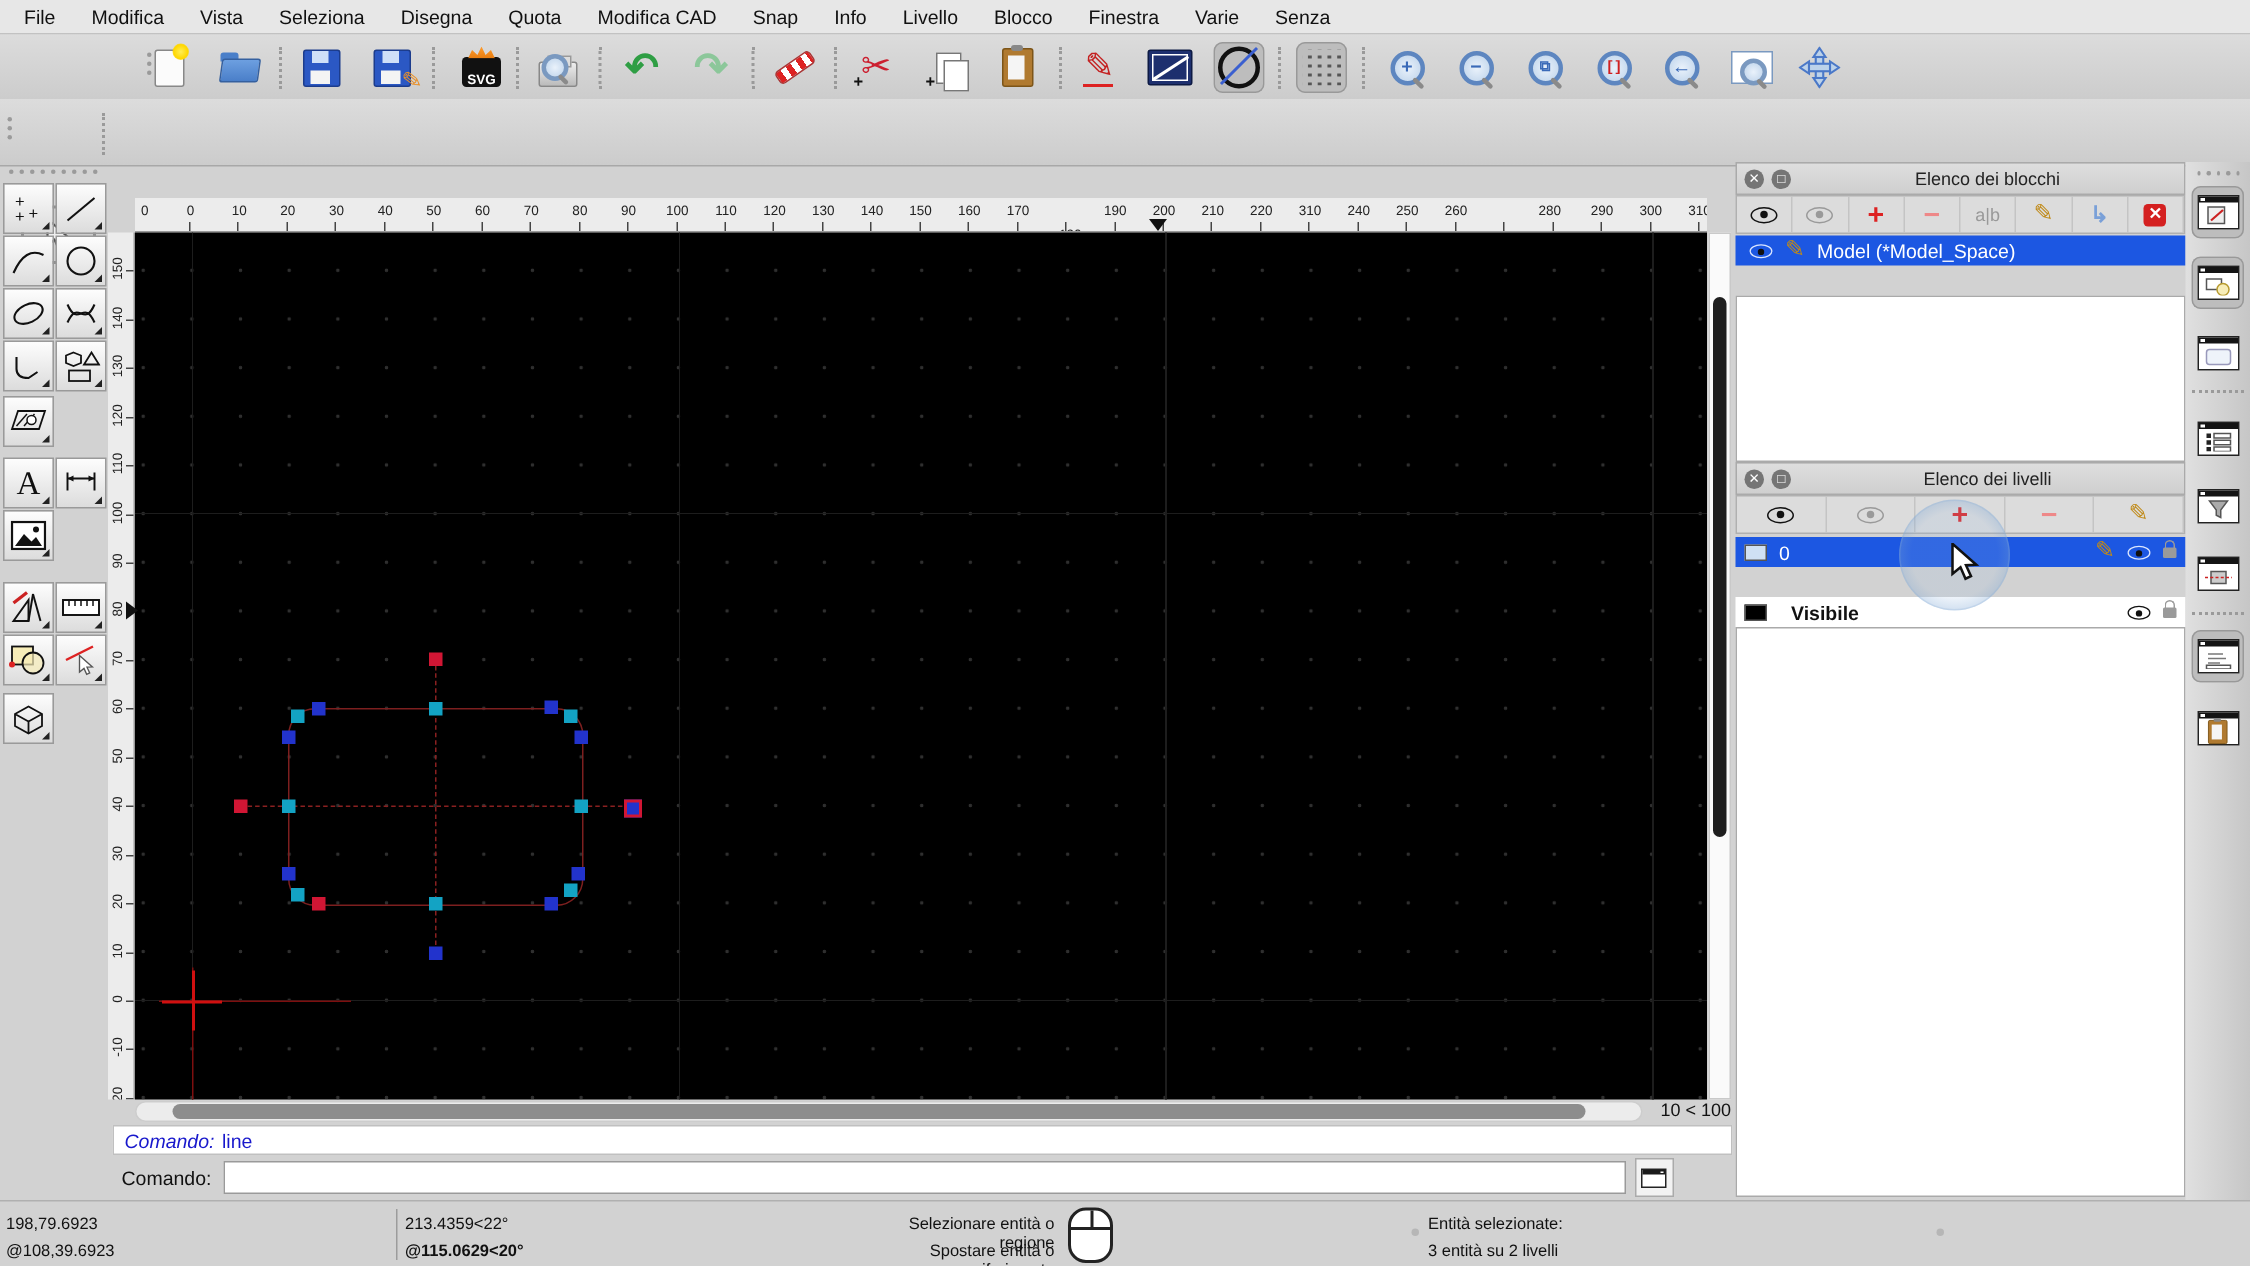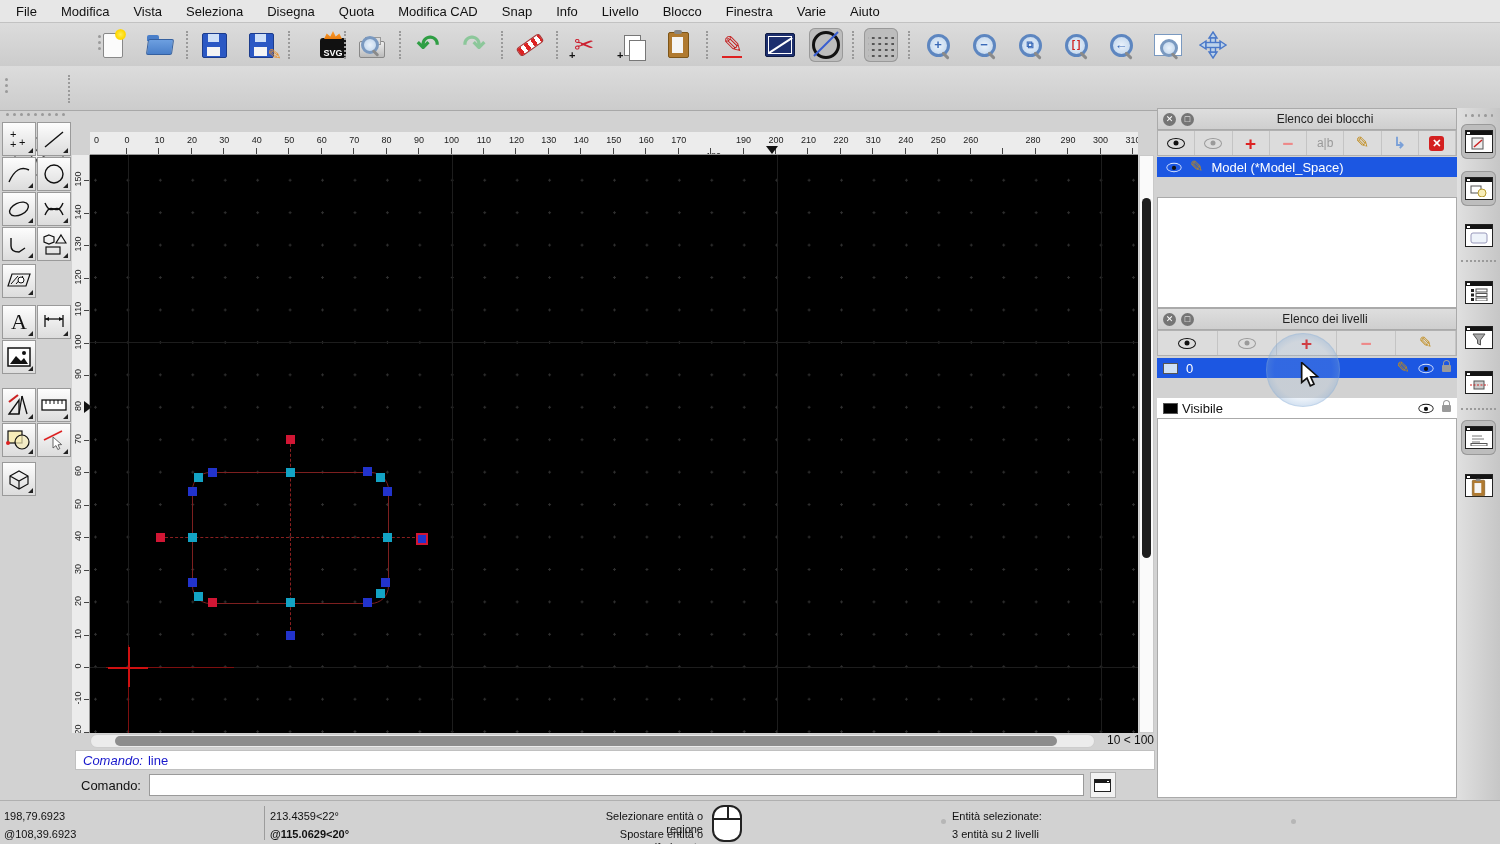--- a/index.html
+++ b/index.html
@@ -180,21 +180,21 @@
       <span>Seleziona</span>
       <span>Disegna</span>
       <span>Quota</span>
       <span>Modifica CAD</span>
       <span>Snap</span>
       <span>Info</span>
       <span>Livello</span>
       <span>Blocco</span>
       <span>Finestra</span>
       <span>Varie</span>
-      <span>Aiuto</span>
+      <span>Senza</span>
     </div>
 
   <div id="toolbar1" class="abs tbar">
     <div class="handledots" style="left:98px;top:12px;">
         <i></i>
         <i></i>
         <i></i>
       </div>
     <div class="ticon" style="left:96px">
         <span class="page">
@@ -206,21 +206,21 @@
       </div>
     <div class="vsep" style="left:186px"></div>
     <div class="ticon" style="left:197px">
         <span class="floppy"></span>
       </div>
     <div class="ticon" style="left:244px">
         <span class="floppy"></span>
         <span class="pencil-ol">✎</span>
       </div>
     <div class="vsep" style="left:288px"></div>
-    <div class="ticon" style="left:316px">
+    <div class="ticon" style="left:304px">
         <span class="svgicon">SVG</span>
       </div>
     <div class="vsep" style="left:344px"></div>
     <div class="ticon" style="left:355px">
         <span class="printer"></span>
         <span class="lens" style="position:absolute;left:6px;top:8px;"></span>
       </div>
     <div class="vsep" style="left:399px"></div>
     <div class="ticon" style="left:411px">
         <span class="arrowchar" style="color:#2f9e44">↶</span>
@@ -665,21 +665,21 @@
     <span class="swatch" style="background:#cfe0f4;"></span>
     <span style="margin-left:8px;">0</span>
     <span style="margin-left:auto;margin-right:6px;display:flex;align-items:center;gap:7px;">
       <span class="pencilic">✎</span>
       <span class="eye sm" style="border-color:#dbe6ff;"></span>
       <span class="lock"></span>
     </span>
   </div>
   <div class="prow" style="top:398px;">
     <span class="swatch" style="background:#000;"></span>
-    <span style="margin-left:4px;">Visibile</span>
+    <span style="margin-left:16px;font-weight:bold;">Visibile</span>
     <span style="margin-left:auto;margin-right:6px;display:flex;align-items:center;gap:7px;">
       <span class="eye sm"></span>
       <span class="lock"></span>
     </span>
   </div>
   <div class="abs panel-body" style="left:1157px;top:418px;width:300px;height:380px;"></div>
 
   <div id="halo" class="abs"></div>
   <div class="abs cursor" style="left:1300px;top:362px;">
     <svg width="20" height="26" viewBox="0 0 12 15">

